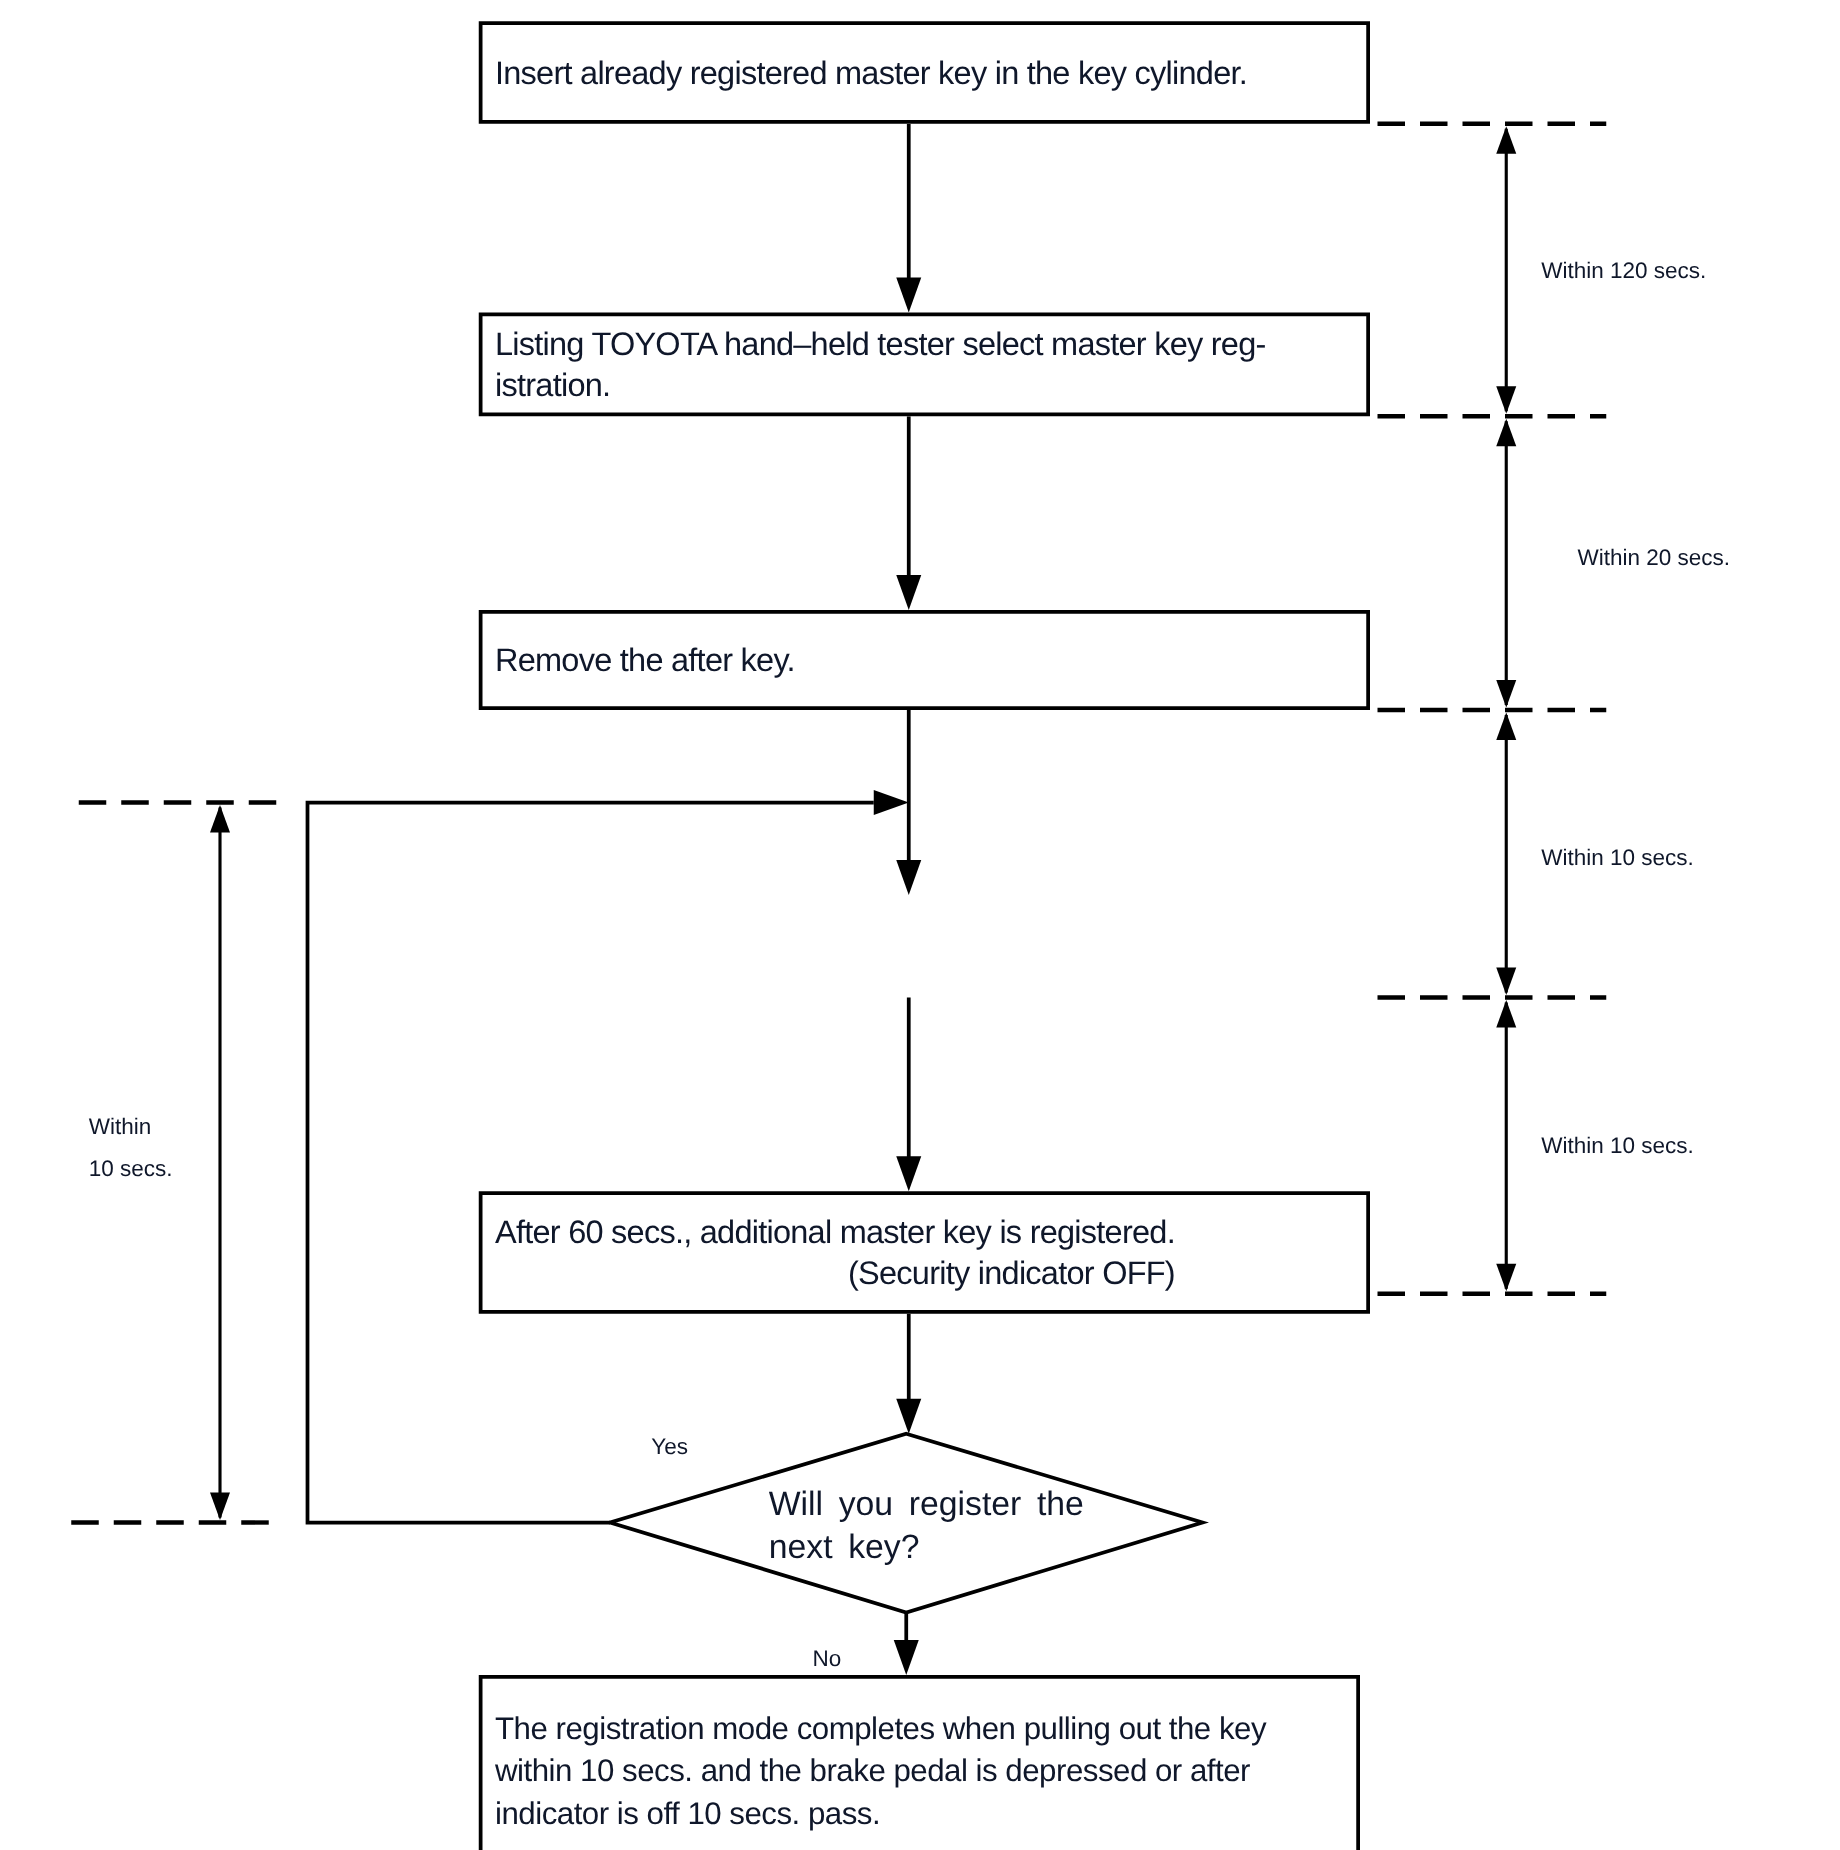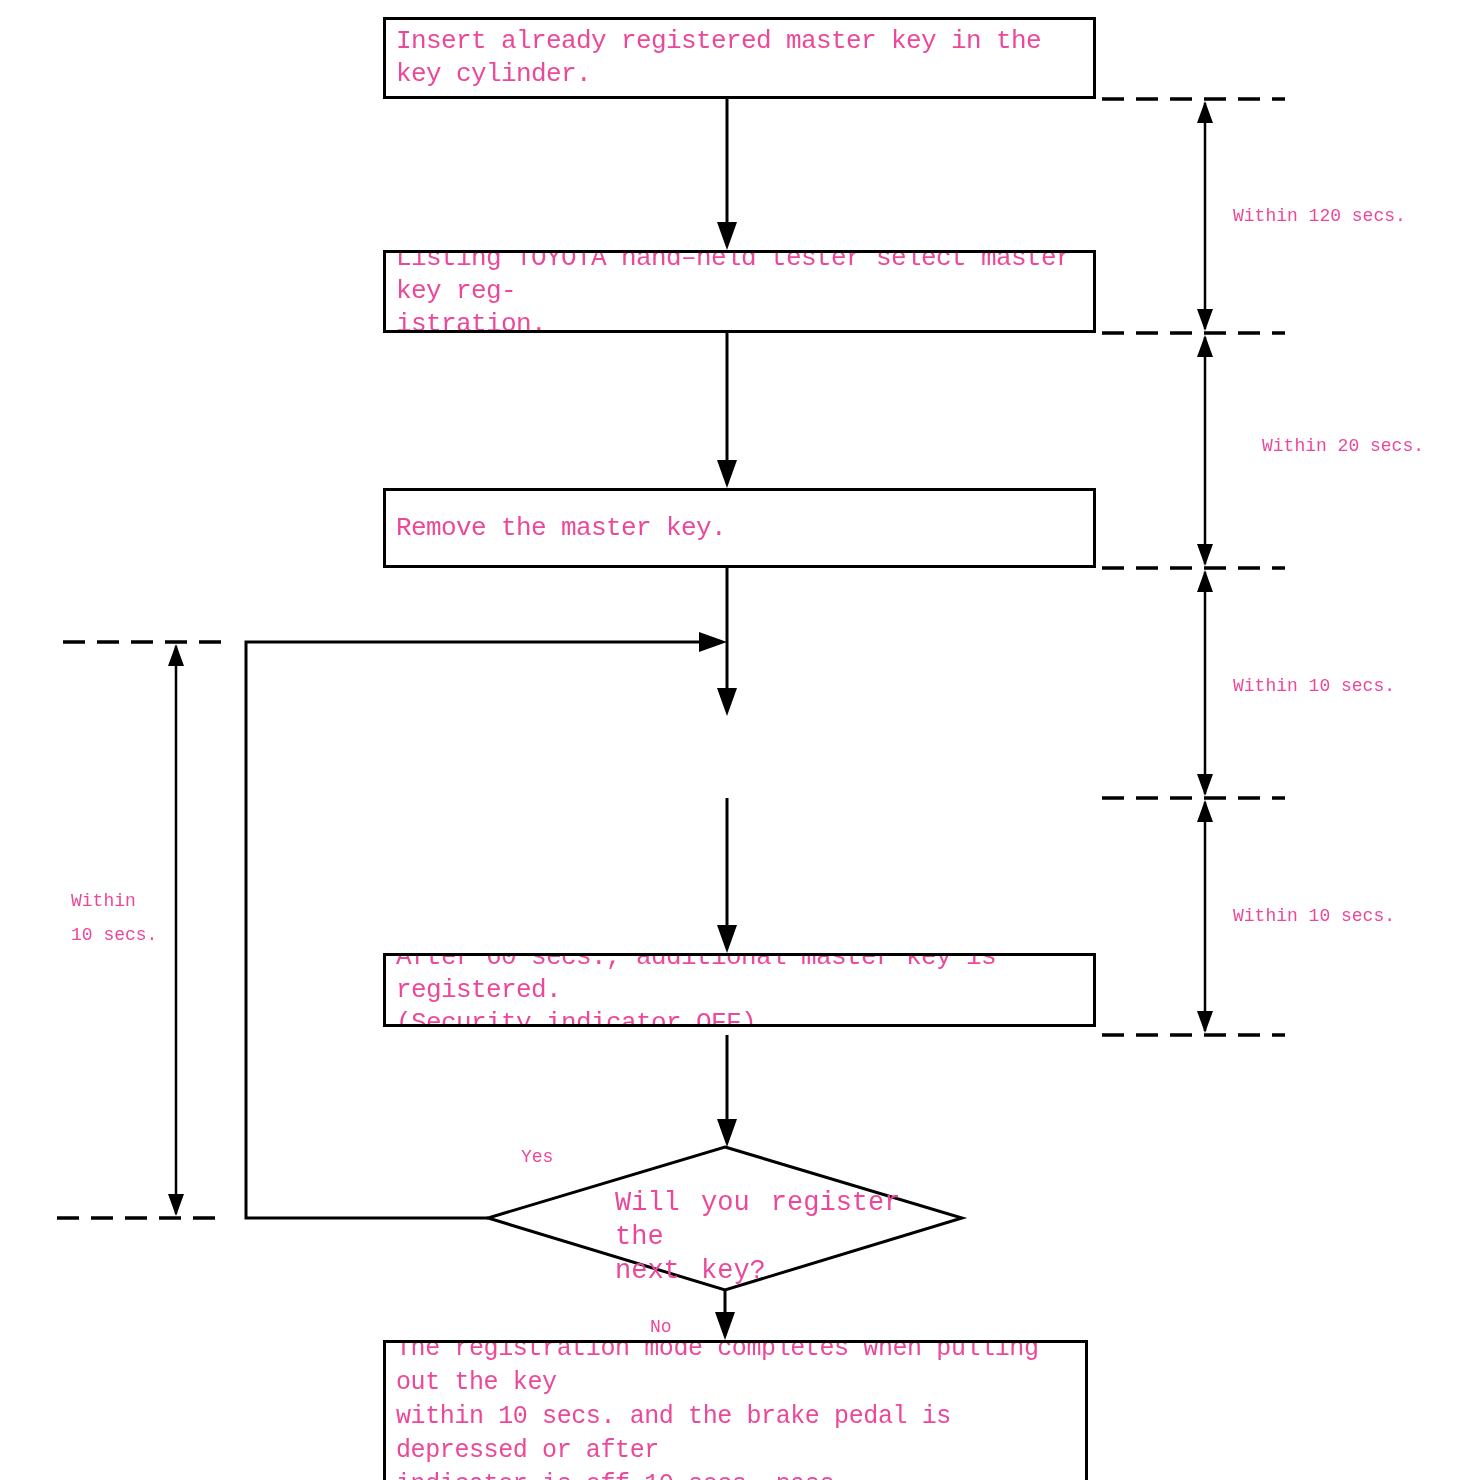--- a/index.html
+++ b/index.html
@@ -5,22 +5,22 @@
   html, body {
     margin: 0;
     padding: 0;
     background: #ffffff;
   }
   .canvas {
     position: relative;
     width: 1472px;
     height: 1480px;
     background: #ffffff;
-    font-family: Liberation Mono, monospace;
-    color: #ec4899;
+    font-family: Liberation Sans, sans-serif;
+    color: #0f172a;
     overflow: hidden;
   }
   .connector-layer {
     position: absolute;
     left: 0;
     top: 0;
     width: 1472px;
     height: 1480px;
   }
   .pbox {
@@ -35,21 +35,21 @@
     line-height: 33px;
     letter-spacing: -0.6px;
     white-space: pre-line;
     overflow: hidden;
   }
   .pbox span { white-space: pre-line; }
   .box-step1 { left: 383px; top: 17px;   width: 713px; height: 82px; }
   .box-step2 { left: 383px; top: 250px;  width: 713px; height: 83px; }
   .box-step3 { left: 383px; top: 488px;  width: 713px; height: 80px; }
   .box-step4 { left: 383px; top: 716px;  width: 713px; height: 82px; }
-  .box-step5 { left: 383px; top: 953px;  width: 713px; height: 74px; }
+  .box-step5 { left: 383px; top: 953px;  width: 713px; height: 98px; text-align: right; }
   .box-final { left: 383px; top: 1340px; width: 705px; height: 153px;
                font-size: 25px; line-height: 34px; letter-spacing: -0.4px; }
   .lbl {
     position: absolute;
     font-size: 18px;
     line-height: 34px;
     white-space: pre-line;
   }
   .lbl-right1 { left: 1233px; top: 199px; }
   .lbl-right2 { left: 1262px; top: 429px; }
@@ -155,21 +155,21 @@
   <div class="pbox box-step1">
     <span>Insert already registered master key in the key cylinder.</span>
   </div>
 
   <div class="pbox box-step2">
     <span>Listing TOYOTA hand–held tester select master key reg-
 istration.</span>
   </div>
 
   <div class="pbox box-step3">
-    <span>Remove the master key.</span>
+    <span>Remove the after key.</span>
   </div>
 
 
   <div class="pbox box-step5">
     <span>After 60 secs., additional master key is registered.
 (Security indicator OFF)</span>
   </div>
 
   <div class="pbox box-final">
     <span>The registration mode completes when pulling out the key

